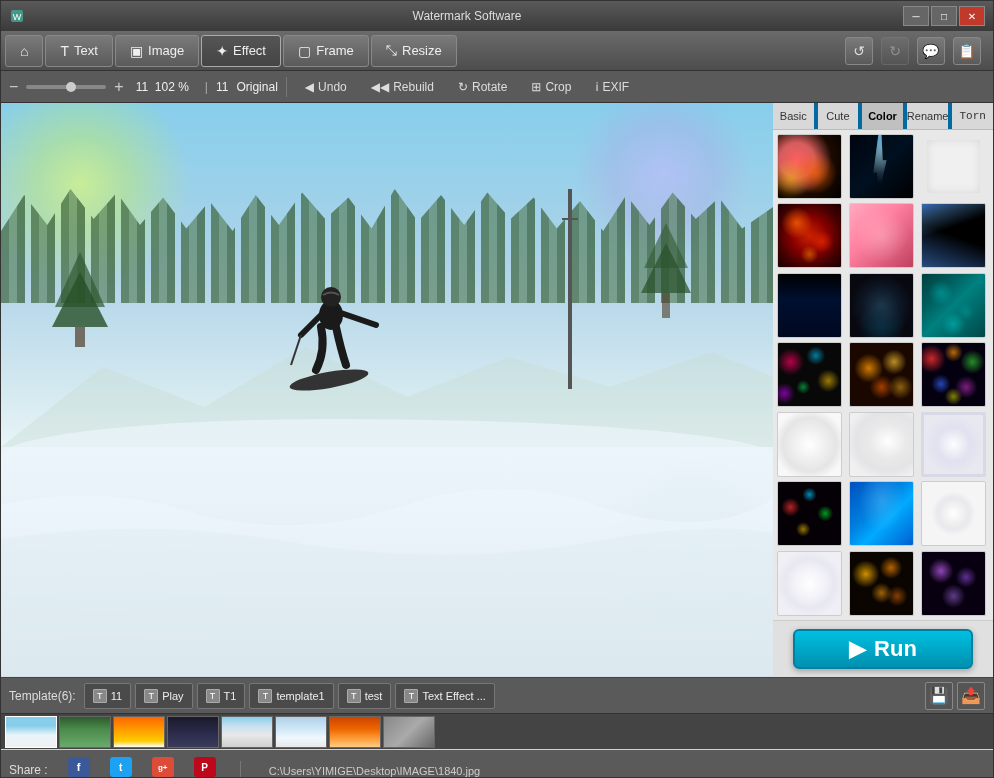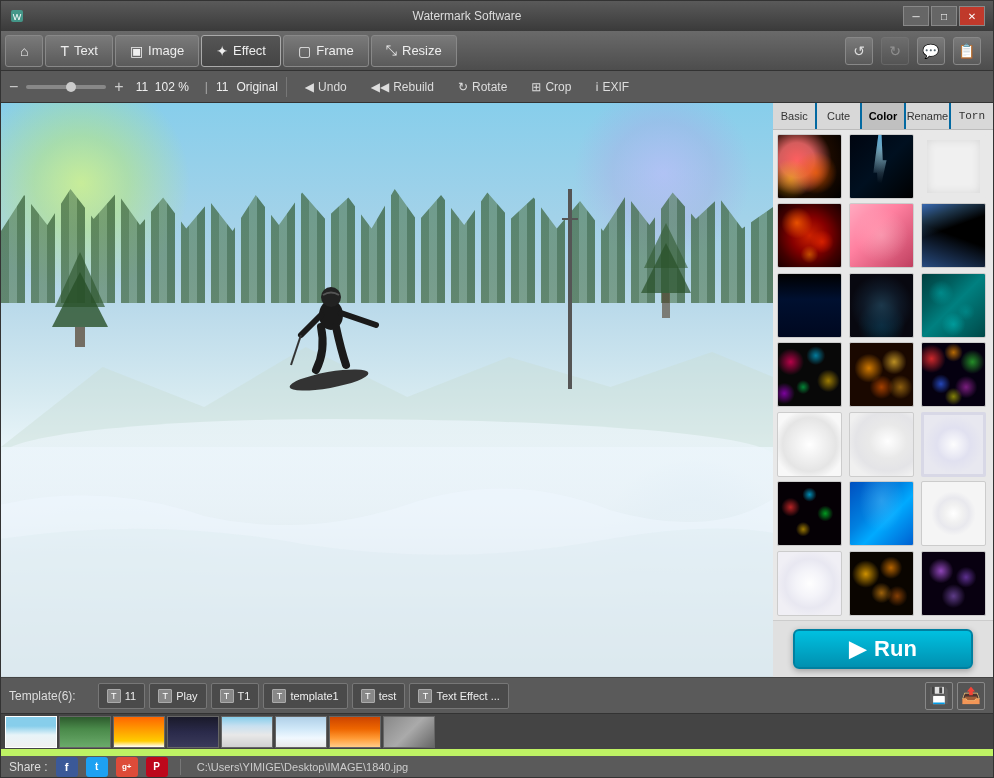--- a/index.html
+++ b/index.html
@@ -187,21 +187,21 @@
       background: #d0d0d0;
       border-bottom: 1px solid #bbb;
     }
     .tab {
       flex: 1;
       height: 26px;
       display: flex; align-items: center; justify-content: center;
       font-size: 11px;
       color: #333;
       cursor: pointer;
-      border-right: 2px solid #0369a1;
+      border-right: 4px solid #0369a1;
       background: #d8d8d8;
     }
     .tab:last-child { border-right: none; font-family: Liberation Mono, monospace; }
     .tab.active {
       background: #c0c0c0;
       font-weight: bold;
       color: #000;
     }
     
     
@@ -295,21 +295,21 @@
     
     #template-bar {
       background: #5a5a5a;
       height: 36px;
       display: flex;
       align-items: center;
       padding: 0 8px;
       gap: 4px;
       border-top: 1px solid #444;
     }
-    .template-label { color: #ddd; font-size: 12px; white-space: nowrap; margin-right: 18px; }
+    .template-label { color: #ddd; font-size: 12px; white-space: nowrap; margin-right: 4px; }
     .template-item {
       height: 26px;
       padding: 0 8px;
       background: #4a4a4a;
       border: 1px solid #777;
       color: #eee;
       font-size: 11px;
       cursor: pointer;
       display: flex; align-items: center; gap: 4px;
       border-radius: 2px;
@@ -369,24 +369,24 @@
     .th-mountain { background: linear-gradient(180deg, #87ceeb 0%, #c8e0f0 30%, #e8e8e8 60%, #d0d0d0 100%); }
     .th-snowy { background: linear-gradient(180deg, #b0d0e8 0%, #d0e8f8 40%, #f0f8ff 70%, #e8e8e8 100%); }
     .th-orange { background: linear-gradient(180deg, #cc4400 0%, #ee6600 40%, #ff9933 70%, #ffcc88 100%); }
     .th-gray { background: linear-gradient(135deg, #888 0%, #aaa 50%, #666 100%); }
     
     
     #share-bar {
       background: #5a5a5a;
       height: 28px;
       display: flex;
-      align-items: center;
+      align-items: flex-end;
       padding: 0 8px;
-      gap: 8px;
-      border-top: 7px solid #bef264;
+      gap: 20px;
+      border-top: 1px solid #bef264;
     }
     .share-label { color: #ddd; font-size: 12px; }
     .share-btn {
       width: 22px; height: 20px;
       border-radius: 3px;
       display: flex; align-items: center; justify-content: center;
       cursor: pointer;
       font-size: 11px;
       font-weight: bold;
       color: #fff;

